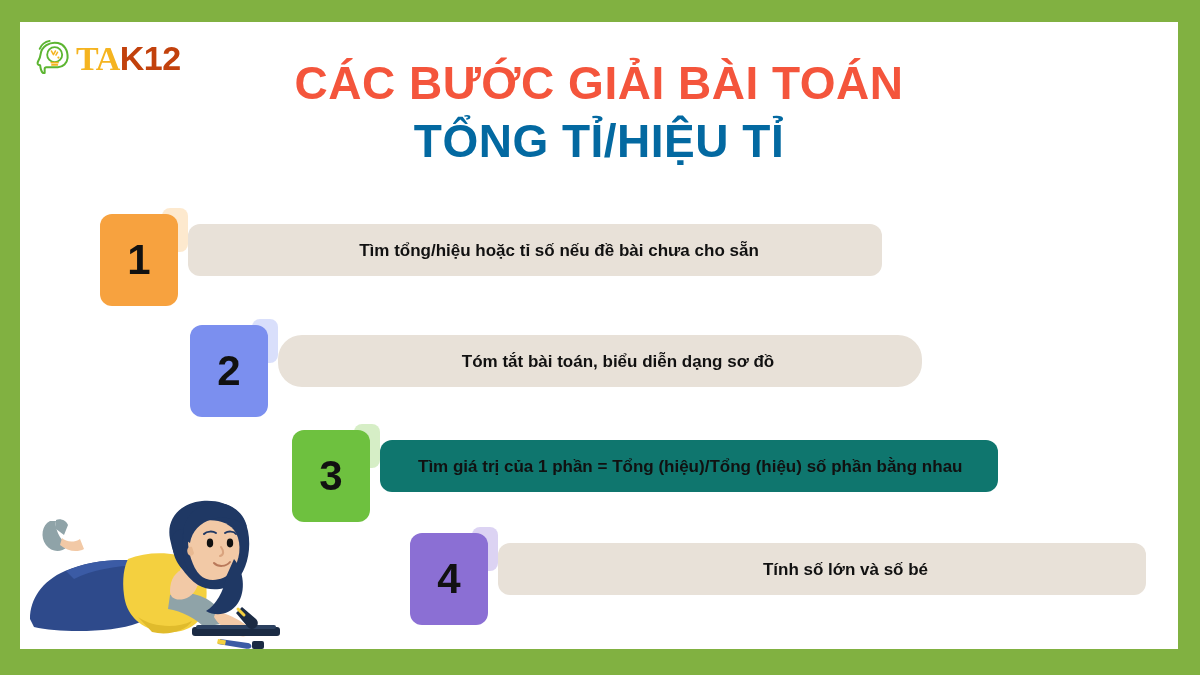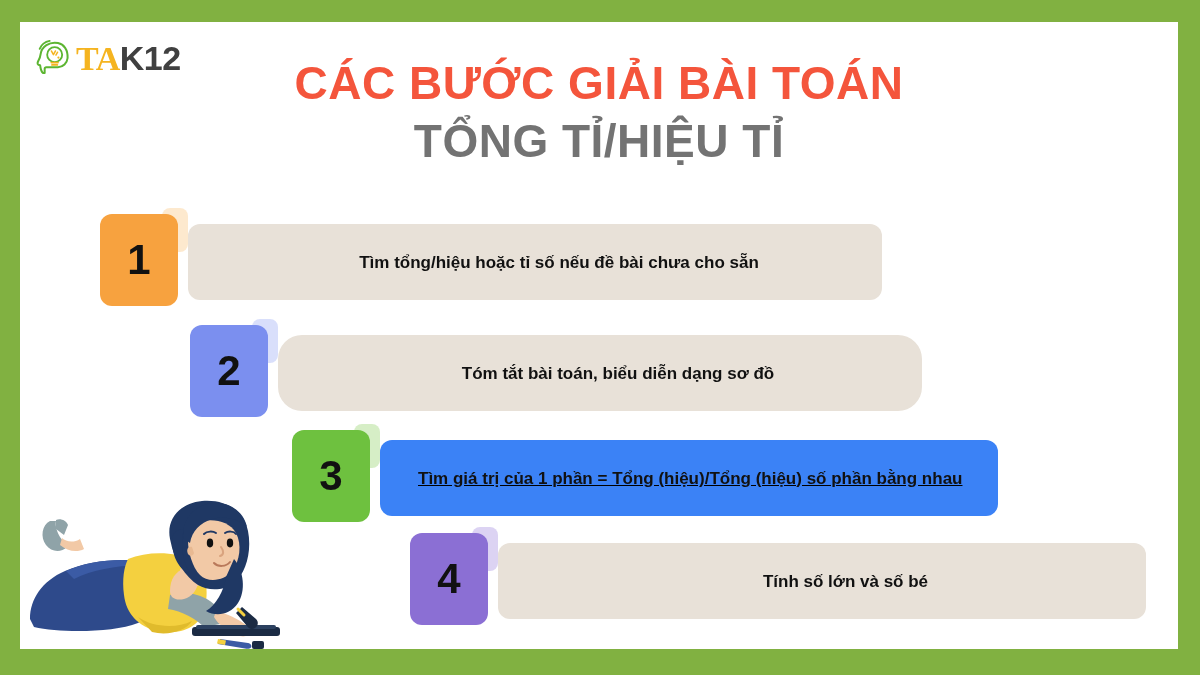--- a/index.html
+++ b/index.html
@@ -110,21 +110,21 @@
   .badge-num {
     font-family: "Liberation Sans", sans-serif;
     font-weight: 700;
     font-size: 42px;
     line-height: 1;
     color: #111111;
   }
   .bar {
     position: absolute;
     top: 10px;
-    height: 76px;
+    height: 52px;
     background: #e8e1d8;
     border-radius: 12px;
     display: flex;
     align-items: center;
   }
   .bar-text {
     font-family: "Liberation Sans", sans-serif;
     font-weight: 700;
     font-size: 17px;
     line-height: 25px;
@@ -175,26 +175,26 @@
 
         <circle cx="26" cy="20" r="9" fill="none" stroke="#5cb531" stroke-width="2.2"></circle>
 
         <path d="M22 29.5 L30 29.5 M22.8 32.3 L29.2 32.3" stroke="#f5b420" stroke-width="2.2" stroke-linecap="round"></path>
 
         <path d="M22 15.5 L24.5 20 L27 15.5 M29.5 17 L27.5 20.5" stroke="#f5b420" stroke-width="1.8" fill="none" stroke-linecap="round" stroke-linejoin="round"></path>
         <circle cx="30.5" cy="23.5" r="1.3" fill="#f5b420"></circle>
 
         <path d="M8 13 C10 8 15 4.5 20 3.5" fill="none" stroke="#5cb531" stroke-width="2.2" stroke-linecap="round"></path>
       </svg>
-      <div id="logo-word"><span class="lw-a" style="color: rgb(245, 180, 32); font-family: Liberation Serif, serif;">TA</span><span class="lw-b" style="color: #404040;">K12</span></div>
+      <div id="logo-word"><span class="lw-a" style="color: rgb(245, 180, 32); font-family: Liberation Serif, serif;">TA</span><span class="lw-b" style="color: #c2410c;">K12</span></div>
     </div>
 
     <div id="title-block">
       <div class="title-line" style="color: rgb(244, 85, 60);">CÁC BƯỚC GIẢI BÀI TOÁN</div>
-      <div class="title-line" style="color: #737373;">TỔNG TỈ/HIỆU TỈ</div>
+      <div class="title-line" style="color: #0369a1;">TỔNG TỈ/HIỆU TỈ</div>
     </div>
 
     <div class="step" id="step-1">
       <div class="bar" style="background: rgb(232, 225, 216);">
         <div class="bar-text centered">Tìm tổng/hiệu hoặc tỉ số nếu đề bài chưa cho sẵn</div>
       </div>
       <div class="badge-wrap">
         <div class="badge-tab" style="background:#fbd7a6;"></div>
         <div class="badge" style="background:#f7a23f;">
           <span class="badge-num">1</span>
@@ -208,21 +208,21 @@
       </div>
       <div class="badge-wrap">
         <div class="badge-tab" style="background:#b9c5f7;"></div>
         <div class="badge" style="background:#7b8fef;">
           <span class="badge-num">2</span>
         </div>
       </div>
     </div>
 
     <div class="step" id="step-3">
-      <div class="bar" style="background: #3b82f6; text-decoration: underline;">
+      <div class="bar" style="background: #0f766e;">
         <div class="bar-text left">Tìm giá trị của 1 phần = Tổng (hiệu)/Tổng (hiệu) số phần bằng nhau</div>
       </div>
       <div class="badge-wrap">
         <div class="badge-tab" style="background:#b5e098;"></div>
         <div class="badge" style="background:#6ec13f;">
           <span class="badge-num">3</span>
         </div>
       </div>
     </div>
 

